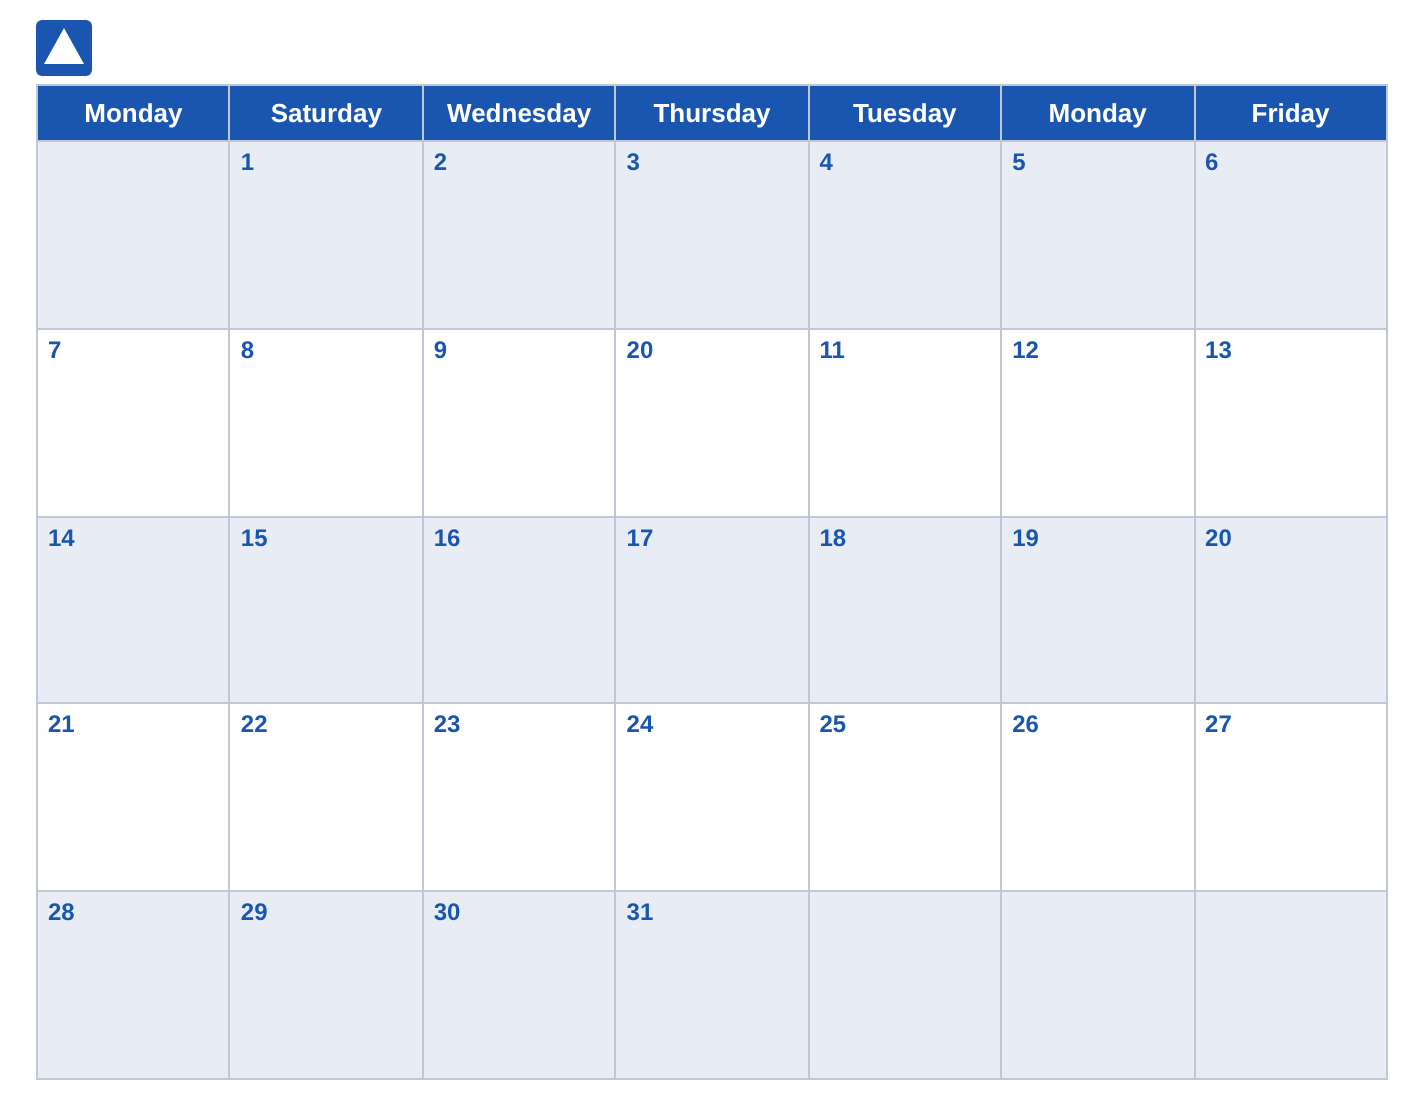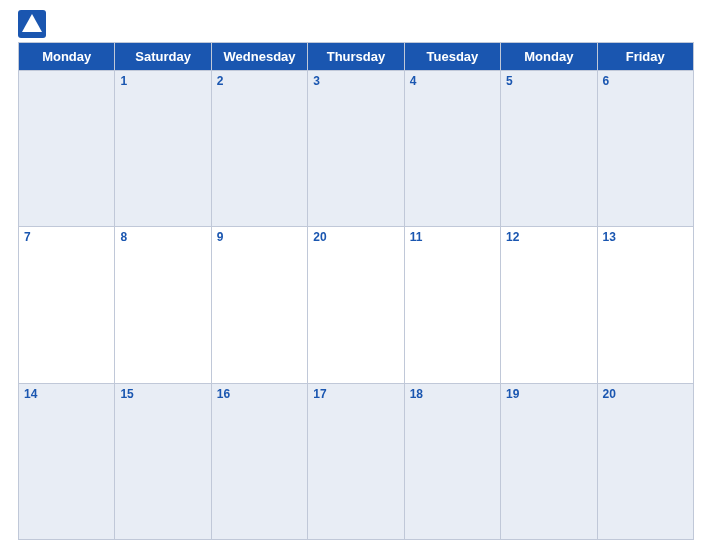--- a/index.html
+++ b/index.html
@@ -166,14 +166,32 @@
       </tr>
       <tr>
         <td><span class="day-num">14</span></td>
         <td><span class="day-num">15</span></td>
         <td><span class="day-num">16</span></td>
         <td><span class="day-num">17</span></td>
         <td><span class="day-num">18</span></td>
         <td><span class="day-num">19</span></td>
         <td><span class="day-num">20</span></td>
       </tr>
+      <tr>
+        <td><span class="day-num">21</span></td>
+        <td><span class="day-num">22</span></td>
+        <td><span class="day-num">23</span></td>
+        <td><span class="day-num">24</span></td>
+        <td><span class="day-num">25</span></td>
+        <td><span class="day-num">26</span></td>
+        <td><span class="day-num">27</span></td>
+      </tr>
+      <tr>
+        <td><span class="day-num">28</span></td>
+        <td><span class="day-num">29</span></td>
+        <td><span class="day-num">30</span></td>
+        <td><span class="day-num">31</span></td>
+        <td class="empty-cell"></td>
+        <td class="empty-cell"></td>
+        <td class="empty-cell"></td>
+      </tr>
     </tbody>
 </table>
 
 </body></html>

